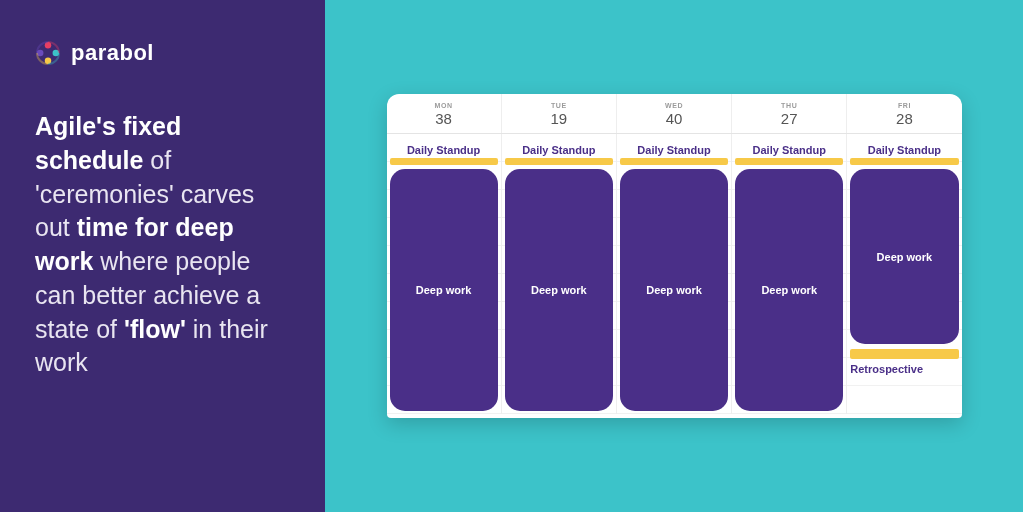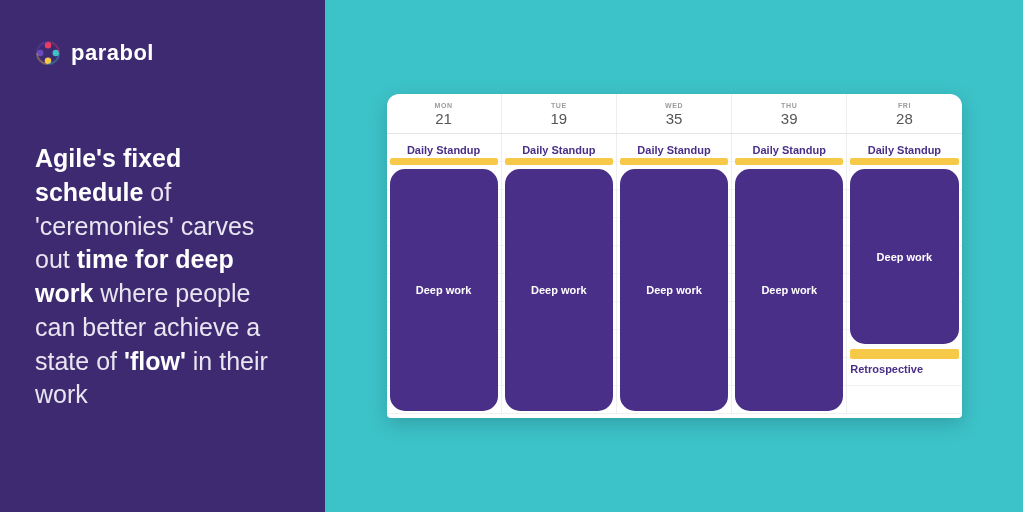--- a/index.html
+++ b/index.html
@@ -16,21 +16,21 @@
     background: #3d2a71;
     padding: 40px 35px;
     color: #fff;
     display: flex;
     flex-direction: column;
   }
   .logo-row {
     display: flex;
     align-items: center;
     gap: 10px;
-    margin-bottom: 76px;
+    margin-bottom: 44px;
   }
   .logo-icon-svg { width: 26px; height: 26px; }
   .brand-name {
     font-size: 22px;
     font-weight: 600;
     letter-spacing: 0.5px;
     color: #fff;
   }
   .headline {
     font-size: 25px;
@@ -158,33 +158,33 @@
     <b>Agile's fixed schedule</b><span> of 'ceremonies' carves out </span><b>time for deep work</b><span> where people can better achieve a state of </span><b>'flow'</b><span> in their work</span>
   </p>
 </div>
 
 <div class="right-panel">
   <div class="calendar-card">
 
     <div class="week-header">
       <div class="day-header">
         <div class="dow">MON</div>
-        <div class="dnum">21</div>
+        <div class="dnum">38</div>
       </div>
       <div class="day-header">
         <div class="dow">TUE</div>
         <div class="dnum">19</div>
       </div>
       <div class="day-header">
         <div class="dow">WED</div>
-        <div class="dnum">35</div>
+        <div class="dnum">40</div>
       </div>
       <div class="day-header">
         <div class="dow">THU</div>
-        <div class="dnum">39</div>
+        <div class="dnum">27</div>
       </div>
       <div class="day-header">
         <div class="dow">FRI</div>
         <div class="dnum">28</div>
       </div>
     </div>
 
     <div class="grid-body">
       <div class="day-col">
         <div class="standup-label">Daily Standup</div>

